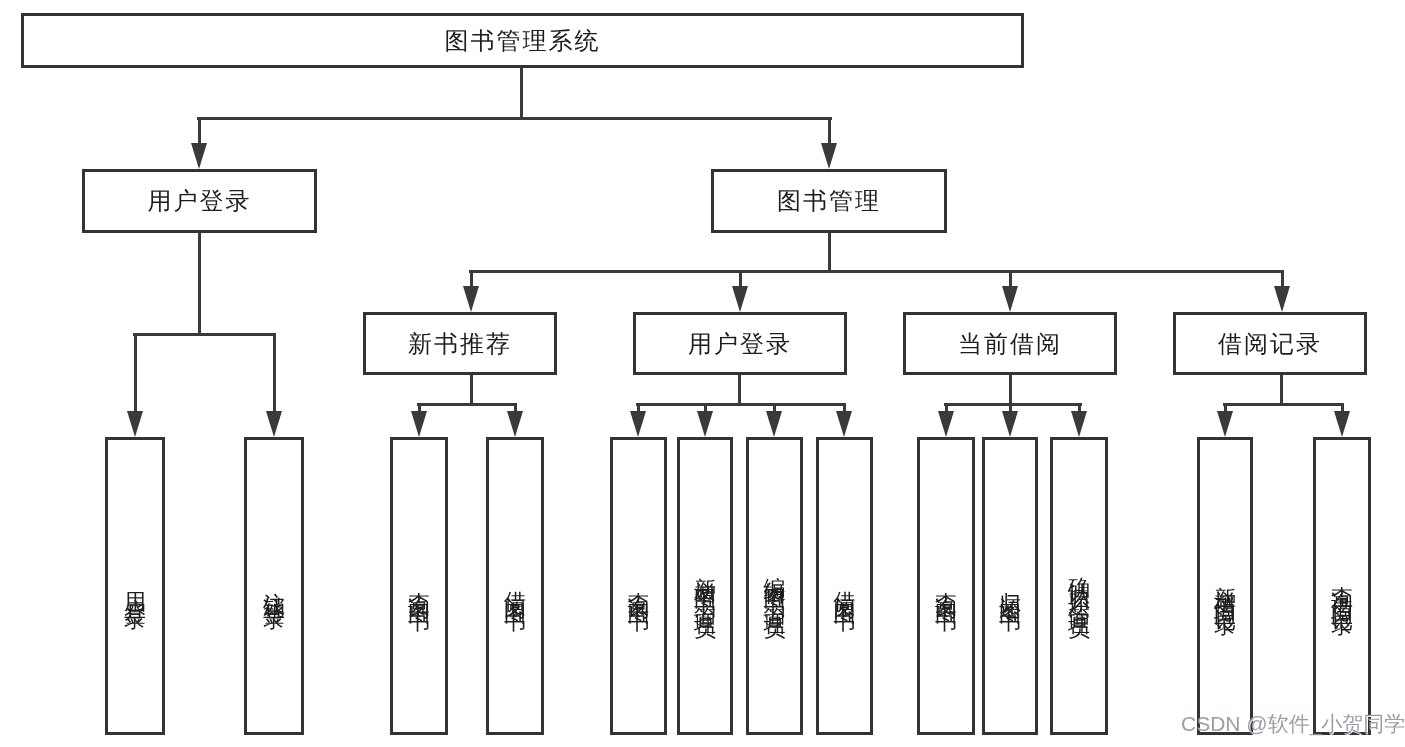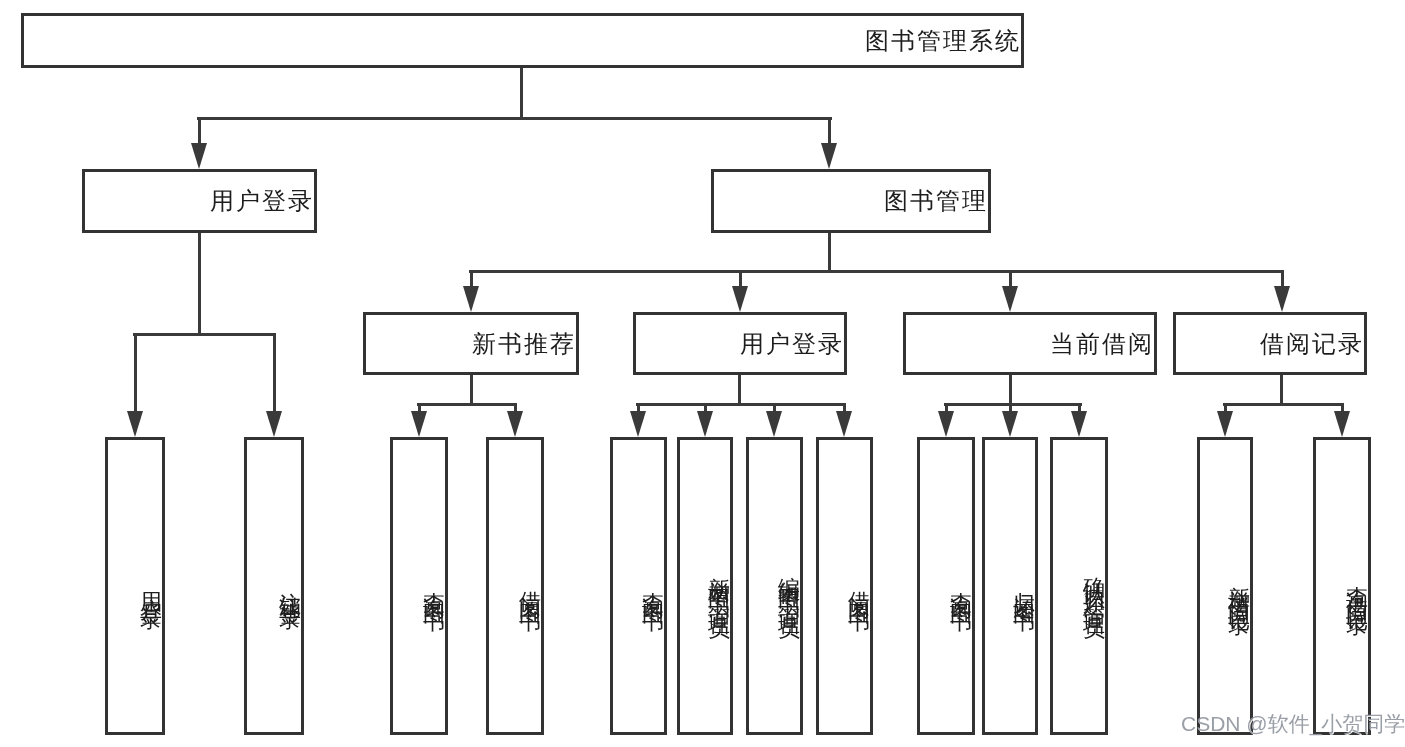--- a/index.html
+++ b/index.html
@@ -4,21 +4,21 @@
 <style>
   html,body{margin:0;padding:0;}
   body{
     width:1405px;height:747px;position:relative;overflow:hidden;
     background:#ffffff;
     font-family:"Liberation Sans", sans-serif;
   }
   .box{
     position:absolute;box-sizing:border-box;
     border:3px solid #333333;background:#ffffff;
-    display:flex;align-items:center;justify-content:flex-end;
+    display:flex;align-items:center;justify-content:center;
   }
   .box .lbl{color:#1d1d1d;}
   .h .lbl{font-size:24px;letter-spacing:2px;white-space:nowrap;}
   .v .lbl{
     writing-mode:vertical-rl;text-orientation:mixed;
     font-size:22px;letter-spacing:6px;line-height:1;
   }
   .vline{position:absolute;width:3px;background:#3a3a3a;}
   .hline{position:absolute;height:3px;background:#3a3a3a;}
   .drop{position:absolute;width:16px;}
@@ -45,43 +45,43 @@
 </div>
 
 <div class="vline" style="left:520px;top:68px;height:52px"></div>
 <div class="hline" style="left:197px;top:117px;width:635px"></div>
 <div class="drop" style="left:191px;top:117px;height:52px"></div>
 <div class="drop" style="left:821px;top:117px;height:52px"></div>
 
 <div class="box h" style="left:82px;top:169px;width:235px;height:64px">
   <span class="lbl">用户登录</span>
 </div>
-<div class="box h" style="left:711px;top:169px;width:280px;height:64px">
+<div class="box h" style="left:711px;top:169px;width:236px;height:64px">
   <span class="lbl">图书管理</span>
 </div>
 
 <div class="vline" style="left:198px;top:233px;height:102px"></div>
 <div class="hline" style="left:133px;top:333px;width:143px"></div>
 <div class="drop" style="left:127px;top:333px;height:104px"></div>
 <div class="drop" style="left:266px;top:333px;height:104px"></div>
 
 <div class="vline" style="left:828px;top:233px;height:40px"></div>
 <div class="hline" style="left:469px;top:270px;width:813px"></div>
 <div class="drop" style="left:463px;top:270px;height:42px"></div>
 <div class="drop" style="left:732px;top:270px;height:42px"></div>
 <div class="drop" style="left:1002px;top:270px;height:42px"></div>
 <div class="drop" style="left:1274px;top:270px;height:42px"></div>
 
-<div class="box h" style="left:363px;top:312px;width:216px;height:63px">
+<div class="box h" style="left:363px;top:312px;width:194px;height:63px">
   <span class="lbl">新书推荐</span>
 </div>
 <div class="box h" style="left:633px;top:312px;width:214px;height:63px">
   <span class="lbl">用户登录</span>
 </div>
-<div class="box h" style="left:903px;top:312px;width:254px;height:63px">
+<div class="box h" style="left:903px;top:312px;width:214px;height:63px">
   <span class="lbl">当前借阅</span>
 </div>
 <div class="box h" style="left:1173px;top:312px;width:194px;height:63px">
   <span class="lbl">借阅记录</span>
 </div>
 
 <div class="vline" style="left:470px;top:375px;height:31px"></div>
 <div class="hline" style="left:417px;top:403px;width:100px"></div>
 <div class="drop" style="left:411px;top:403px;height:34px"></div>
 <div class="drop" style="left:507px;top:403px;height:34px"></div>

